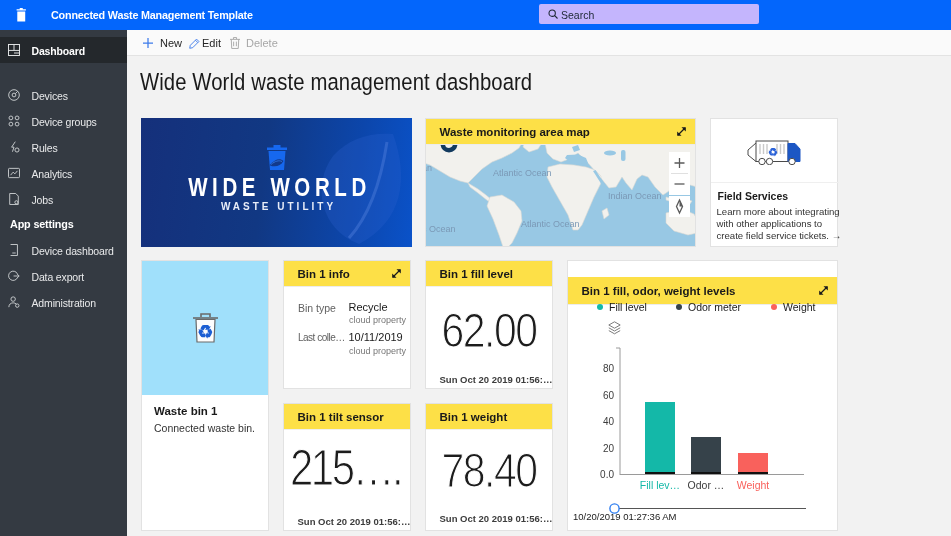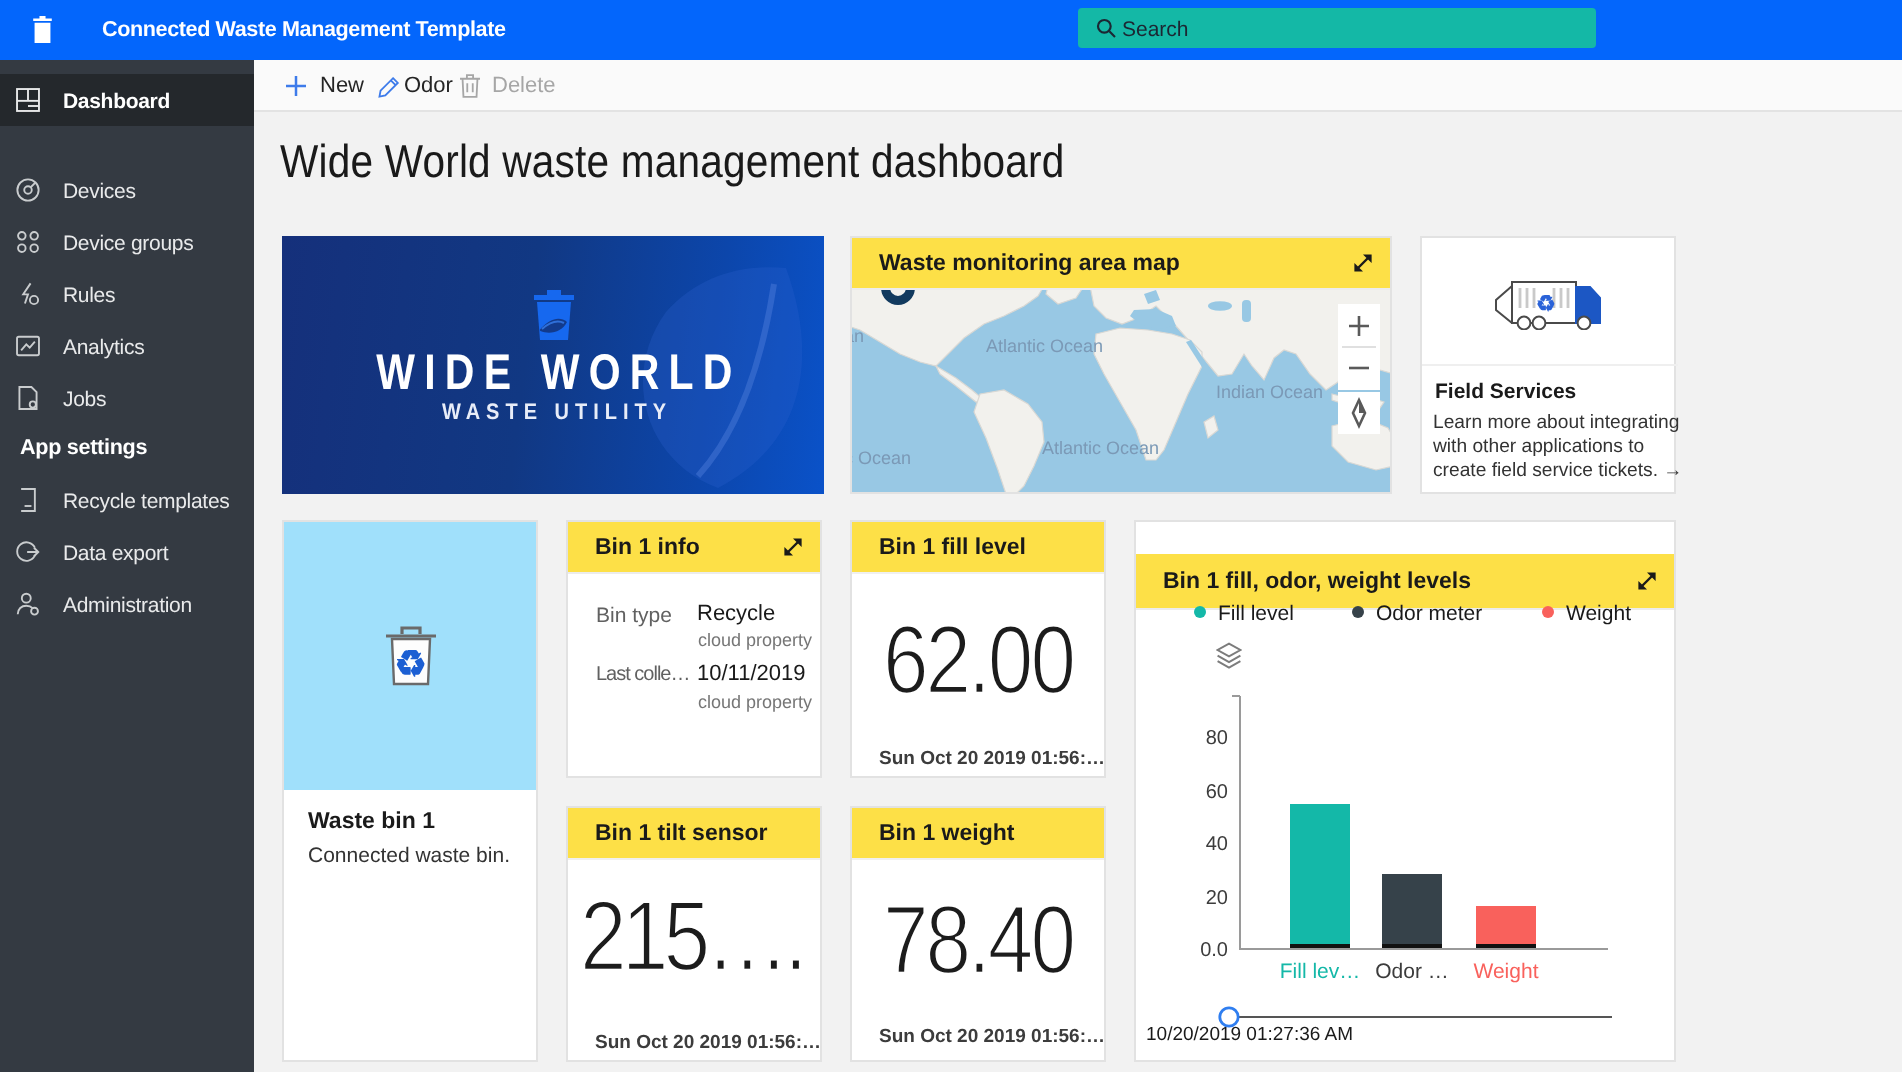--- a/index.html
+++ b/index.html
@@ -3,21 +3,21 @@
 <meta charset="utf-8">
 <style>
 * { margin:0; padding:0; box-sizing:border-box; }
 html,body { width:951px; height:536px; overflow:hidden; }
 body { font-family:"Liberation Sans", sans-serif; background:#f2f2f2; position:relative; }
 .abs { position:absolute; }
 
 
 #topbar { position:absolute; left:0; top:0; width:951px; height:30px; background:#0366fc; }
 #topbar .apptitle { position:absolute; left:51px; top:9px; color:#fff; font-size:10.8px; font-weight:bold; letter-spacing:-0.2px; }
-#searchbox { position:absolute; left:539px; top:4px; width:259px; height:20px; background:#14b8a6; border-radius:2px; }
+#searchbox { position:absolute; left:539px; top:4px; width:220px; height:20px; background:#c4b5fd; border-radius:2px; }
 #searchbox span { position:absolute; left:22px; top:4.5px; font-size:10.5px; color:#1c2733; }
 
 
 #sidebar { position:absolute; left:0; top:30px; width:127px; height:506px; background:#343a42; }
 .nav-item { position:absolute; left:0; width:127px; height:26px; color:#e9eaeb; font-size:10.5px; letter-spacing:-0.15px; }
 .nav-item .ic { position:absolute; left:8px; top:7px; width:12px; height:12px; }
 .nav-item .lbl { position:absolute; left:31.5px; top:7.5px; white-space:nowrap; }
 .nav-item.sel { background:#24282c; color:#fff; }
 .nav-head { position:absolute; left:10px; width:117px; color:#fff; font-size:10.8px; font-weight:bold; letter-spacing:-0.15px; }
 
@@ -120,21 +120,21 @@
     <div class="lbl">Jobs</div>
   </div>
   <div class="nav-head" style="top:188px;">App settings</div>
   <div class="nav-item" style="top:207px;">
     <svg class="ic" viewBox="0 0 14 14">
         <g fill="none" stroke="#c9ccce" stroke-width="1.1">
           <path d="M3 0.6 L11 0.6 L11 13.4 L3 13.4"></path>
           <line x1="5" y1="10.5" x2="9" y2="10.5"></line>
         </g>
       </svg>
-    <div class="lbl">Recycle templates</div>
+    <div class="lbl">Device dashboard</div>
   </div>
   <div class="nav-item" style="top:233px;">
     <svg class="ic" viewBox="0 0 14 14">
         <g fill="none" stroke="#c9ccce" stroke-width="1.1">
           <path d="M11 9 A 5.4 5.4 0 1 1 11 4.5"></path>
           <path d="M6.5 7 L13 7 M10.5 4.5 L13 7 L10.5 9.5"></path>
         </g>
       </svg>
     <div class="lbl">Data export</div>
   </div>
@@ -151,21 +151,21 @@
 </div>
 
 <div id="toolbar">
   <svg class="abs" style="left:16px;top:8px" width="10" height="10" viewBox="0 0 12 12">
       <path d="M6 0 V12 M0 6 H12" stroke="#3d7bea" stroke-width="1.5" fill="none"></path>
     </svg>
   <div class="tb" style="left:33px;">New</div>
   <svg class="abs" style="left:62px;top:8px" width="11" height="11" viewBox="0 0 12 12">
       <path d="M8.2 1.2 L10.8 3.8 L4 10.6 L0.8 11.2 L1.4 8 Z M7 2.4 L9.6 5" stroke="#3d7bea" stroke-width="1" fill="none"></path>
     </svg>
-  <div class="tb" style="left:75px;">Odor</div>
+  <div class="tb" style="left:75px;">Edit</div>
   <svg class="abs" style="left:103px;top:7px" width="10" height="12" viewBox="0 0 11 13">
       <g stroke="#a6a6a6" fill="none" stroke-width="1">
         <path d="M0 2.5 H11 M3.8 2.2 V0.5 H7.2 V2.2 M1.4 2.5 L1.9 12.5 H9.1 L9.6 2.5 M4 5 V10 M7 5 V10"></path>
       </g>
     </svg>
   <div class="tb" style="left:119px;color:#a6a6a6;">Delete</div>
 </div>
 
 <div id="pagetitle">Wide World waste management dashboard</div>
 

